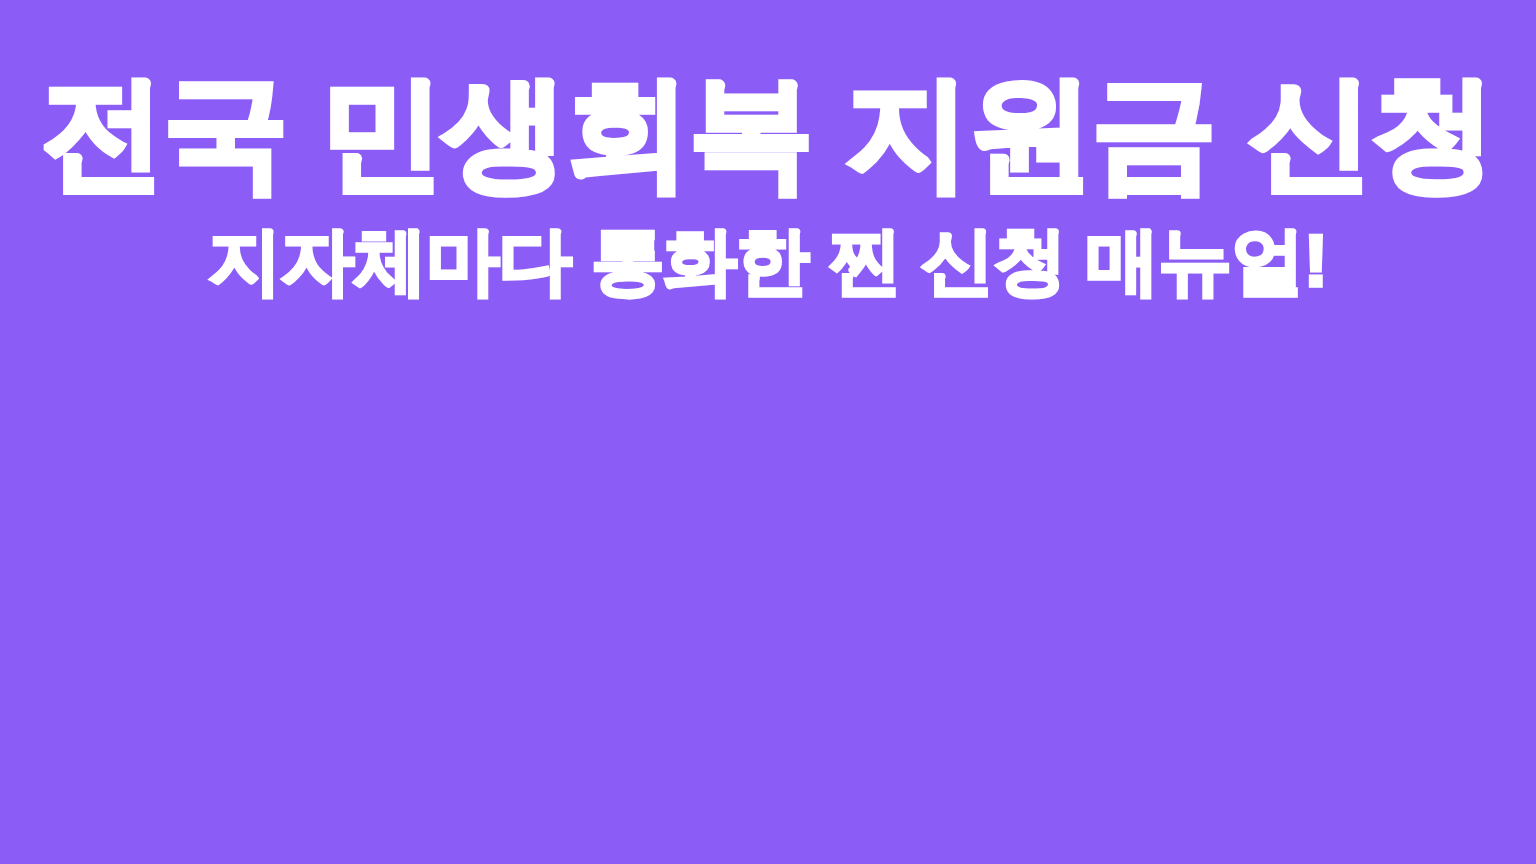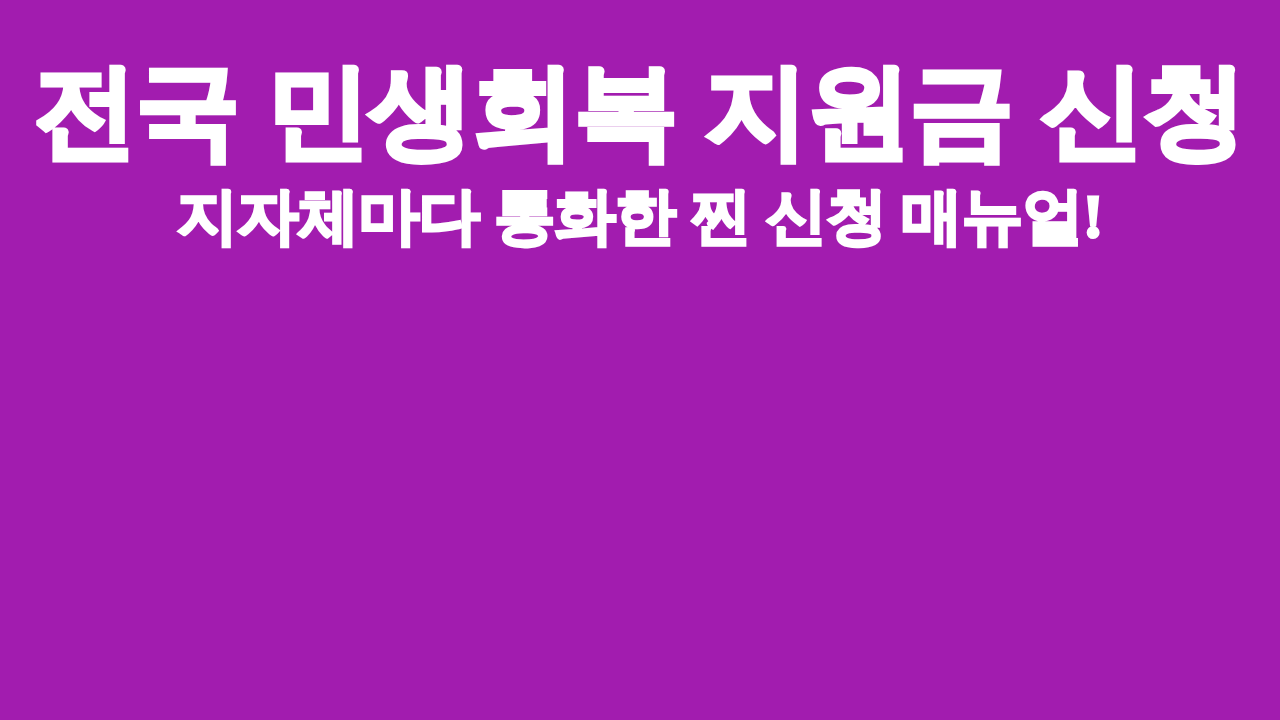--- a/index.html
+++ b/index.html
@@ -46,21 +46,21 @@
     text-align: center;
     margin-top: 58px;
     -webkit-text-stroke: 5px #FFFFFF;
     paint-order: stroke fill;
   }
 
   .subheadline {
     margin: 0;
     padding: 0;
     color: #FFFFFF;
-    font-family: Liberation Serif, serif;
+    font-family: Liberation Sans, sans-serif;
     font-weight: 700;
     font-size: 61px;
     line-height: 1.05;
     letter-spacing: -0.5px;
     white-space: nowrap;
     margin-top: 22px;
     -webkit-text-stroke: 3px #FFFFFF;
     paint-order: stroke fill;
   }
 
@@ -68,21 +68,21 @@
     position: absolute;
     left: 0;
     top: 330px;
     width: 1280px;
     height: 390px;
   }
 </style>
 </head>
 <body>
 
-<div id="thumbnail-canvas" style="background: #a21caf;">
+<div id="thumbnail-canvas" style="background: #8b5cf6;">
 
   <div class="text-stack">
 
     <h1 class="headline" style="color: rgb(255, 255, 255); -webkit-text-stroke-color: rgb(255, 255, 255);">전국 민생회복 지원금 신청</h1>
 
     <h2 class="subheadline" style="color: rgb(255, 255, 255); -webkit-text-stroke-color: rgb(255, 255, 255);">지자체마다 통화한 찐 신청 매뉴얼!</h2>
   </div>
 
   <div class="empty-stage"></div>
 </div>

